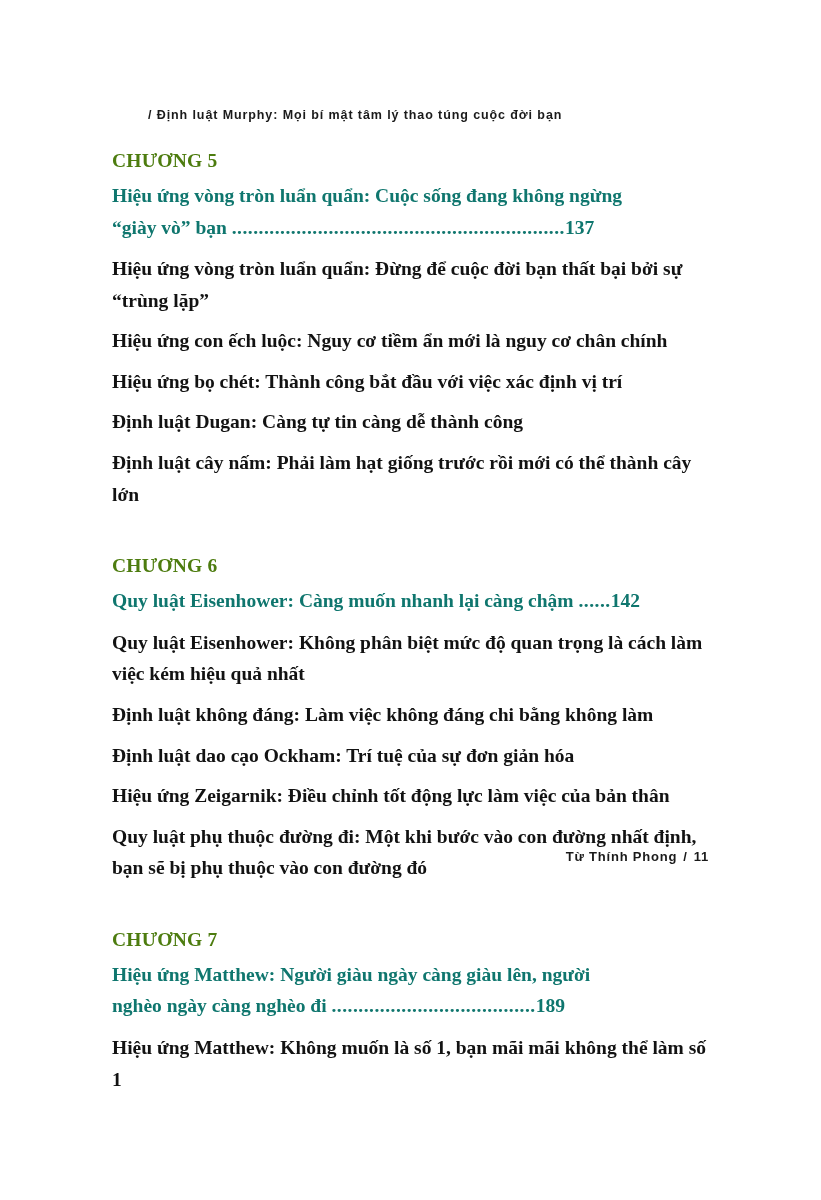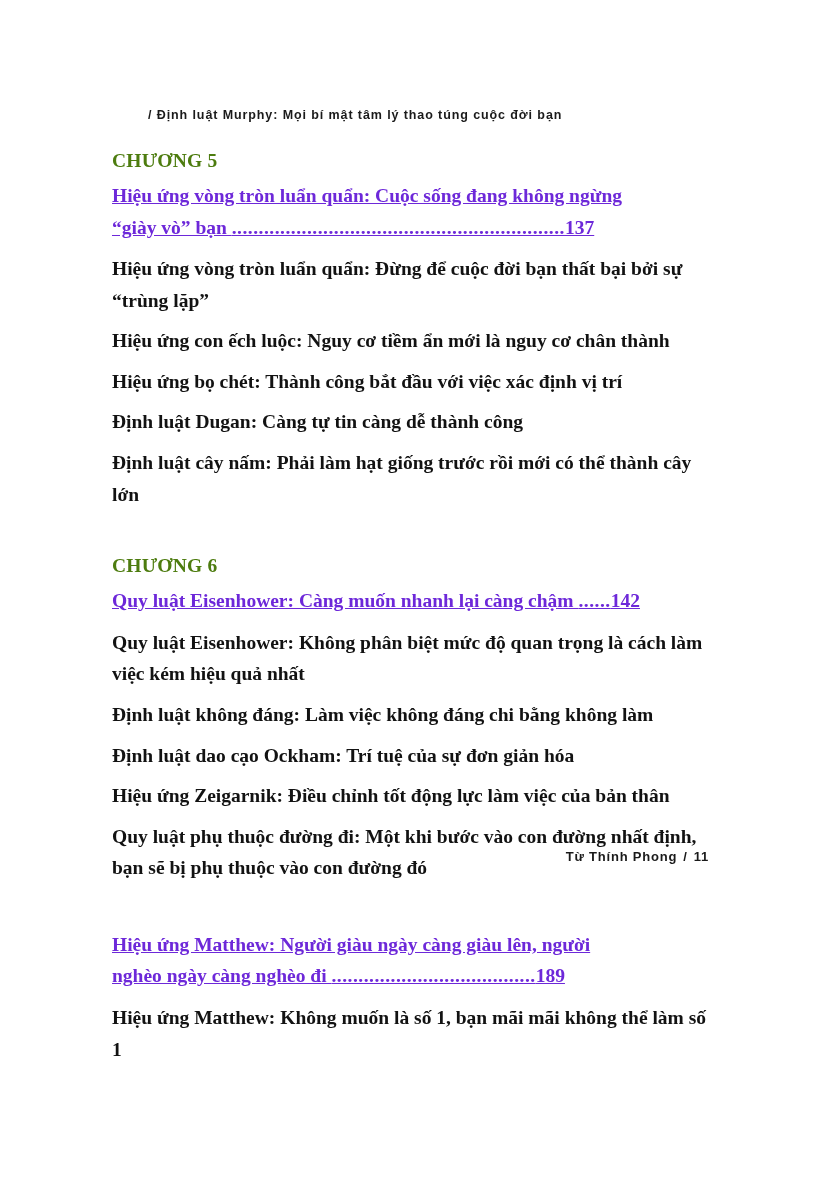--- a/index.html
+++ b/index.html
@@ -44,22 +44,21 @@
     letter-spacing: 0.2px;
     margin: 0 0 8px 0;
     color: #4d7c0f;
   }
   .chapter-title {
     font-family: "Liberation Serif", serif;
     font-weight: 700;
     font-size: 19.5px;
     line-height: 1.62;
     margin: 0 0 10px 0;
-    color: #6d28d9;
-    text-decoration: underline;
+    color: #0f766e;
   }
   .entry {
     font-size: 19.5px;
     line-height: 1.62;
     margin: 0 0 9px 0;
     color: #121212;
     font-weight: bold;
   }
   .gap-large {
     height: 36px;
@@ -92,21 +91,21 @@
 
   <div class="running-head">/ Định luật Murphy: Mọi bí mật tâm lý thao túng cuộc đời bạn</div>
 
   <div class="chapter-block">
     <div class="chapter-label">CHƯƠNG 5</div>
     <div class="chapter-title">
       <span>Hiệu ứng vòng tròn luẩn quẩn: Cuộc sống đang không ngừng</span><br>
       <span>“giày vò” bạn </span><span class="dotfill">..............................................................</span><span class="pagenum">137</span>
     </div>
     <p class="entry">Hiệu ứng vòng tròn luẩn quẩn: Đừng để cuộc đời bạn thất bại bởi sự “trùng lặp”</p>
-    <p class="entry">Hiệu ứng con ếch luộc: Nguy cơ tiềm ẩn mới là nguy cơ chân thành</p>
+    <p class="entry">Hiệu ứng con ếch luộc: Nguy cơ tiềm ẩn mới là nguy cơ chân chính</p>
     <p class="entry">Hiệu ứng bọ chét: Thành công bắt đầu với việc xác định vị trí</p>
     <p class="entry">Định luật Dugan: Càng tự tin càng dễ thành công</p>
     <p class="entry">Định luật cây nấm: Phải làm hạt giống trước rồi mới có thể thành cây lớn</p>
   </div>
 
   <div class="gap-large"></div>
 
   <div class="chapter-block">
     <div class="chapter-label">CHƯƠNG 6</div>
     <div class="chapter-title">
@@ -115,20 +114,21 @@
     <p class="entry">Quy luật Eisenhower: Không phân biệt mức độ quan trọng là cách làm việc kém hiệu quả nhất</p>
     <p class="entry">Định luật không đáng: Làm việc không đáng chi bằng không làm</p>
     <p class="entry">Định luật dao cạo Ockham: Trí tuệ của sự đơn giản hóa</p>
     <p class="entry">Hiệu ứng Zeigarnik: Điều chỉnh tốt động lực làm việc của bản thân</p>
     <p class="entry">Quy luật phụ thuộc đường đi: Một khi bước vào con đường nhất định, bạn sẽ bị phụ thuộc vào con đường đó</p>
   </div>
 
   <div class="gap-large"></div>
 
   <div class="chapter-block">
+    <div class="chapter-label">CHƯƠNG 7</div>
     <div class="chapter-title">
       <span>Hiệu ứng Matthew: Người giàu ngày càng giàu lên, người</span><br>
       <span>nghèo ngày càng nghèo đi </span><span class="dotfill">......................................</span><span class="pagenum">189</span>
     </div>
     <p class="entry">Hiệu ứng Matthew: Không muốn là số 1, bạn mãi mãi không thể làm số 1</p>
   </div>
 
   <div class="footer">
     <span>Từ Thính Phong</span><span class="sep">/</span><span>11</span>
   </div>

